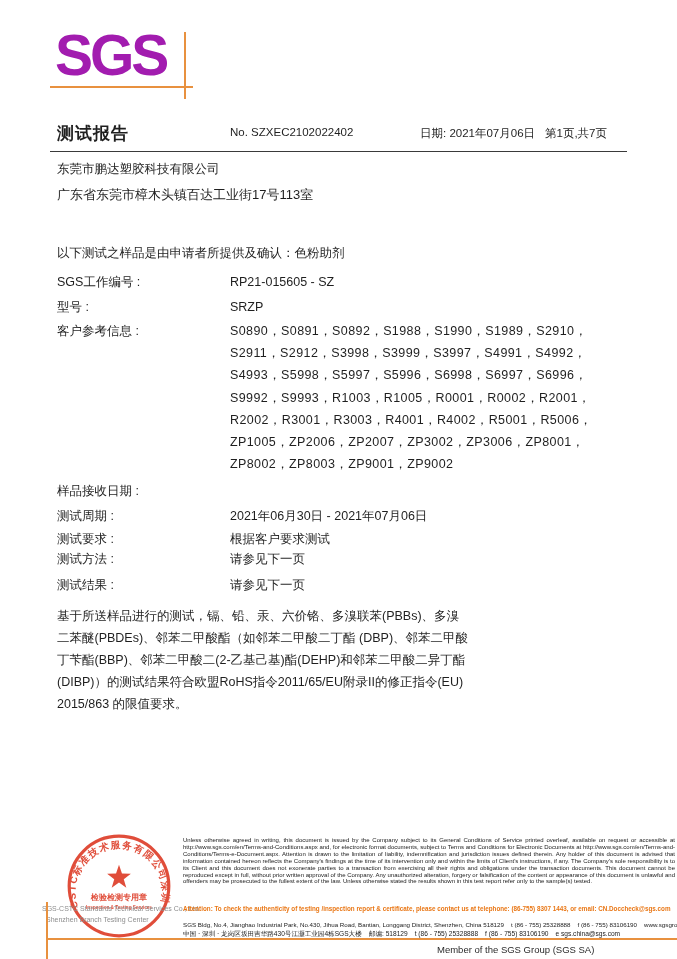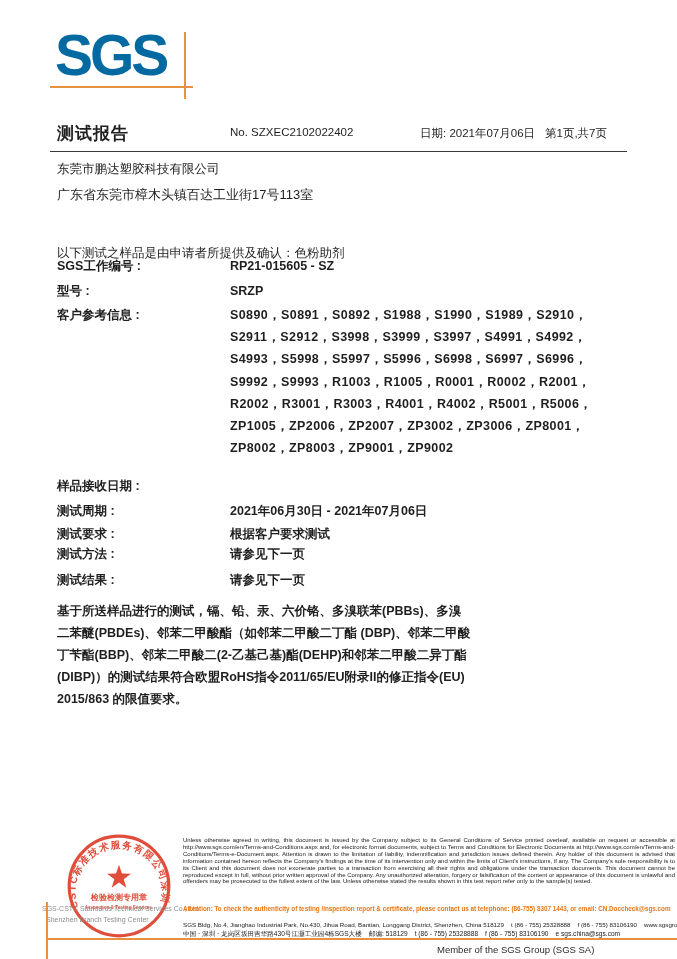--- a/index.html
+++ b/index.html
@@ -1,35 +1,35 @@
 <!DOCTYPE html>
 <html><head>
 <meta charset="utf-8">
 <style>
   html,body{margin:0;padding:0;background:#ffffff;}
   .page{
     position:relative;width:677px;height:959px;background:#fff;
     font-family:"Liberation Sans","DejaVu Sans",sans-serif;color:#1f1f1f;overflow:hidden;
   }
   
-  .logo{position:absolute;left:55px;top:22px;font-size:57px;font-weight:bold;color:#0369a1;letter-spacing:-3px;}
+  .logo{position:absolute;left:55px;top:22px;font-size:57px;font-weight:bold;color:#a21caf;letter-spacing:-3px;}
   .mark-v{position:absolute;left:184px;top:32px;width:2px;height:67px;background:#e8913f;}
   .mark-h{position:absolute;left:50px;top:86px;width:143px;height:2px;background:#e8913f;}
   .title-row{position:absolute;left:57px;top:122px;width:575px;height:24px;}
   .title{position:absolute;left:0;top:0;font-size:17px;font-weight:bold;letter-spacing:1px;}
   .no{position:absolute;left:173px;top:4px;font-size:11.5px;}
   .date{position:absolute;left:363px;top:4px;font-size:11.5px;}
   .pages{position:absolute;left:488px;top:4px;font-size:11.5px;}
   .rule{position:absolute;left:50px;top:151px;width:577px;height:1px;background:#3a3a3a;}
   
   .company{position:absolute;left:57px;top:161px;font-size:12.5px;}
   .co-addr{position:absolute;left:57px;top:186px;font-size:13px;}
   .statement{position:absolute;left:57px;top:245px;font-size:12.5px;}
   
-  .fields{position:absolute;left:57px;top:254px;width:585px;font-weight:bold;}
+  .fields{position:absolute;left:57px;top:270px;width:585px;}
   .row{display:flex;align-items:flex-start;}
   .lbl{width:173px;flex:none;font-size:12.5px;}
   .val{flex:1;font-size:12.5px;}
   .row-std{line-height:25px;}
   .refs{line-height:22.2px;}
   .refs .ref-line{line-height:22.2px;letter-spacing:0.4px;}
   .row-tight{line-height:20px;}
   .row-result{line-height:25px;margin-top:4px;}
   .row-concl{margin-top:7px;}
   .row-concl .val{line-height:22px;width:414px;flex:none;}
@@ -81,21 +81,21 @@
       <div class="val">
         <div class="ref-line">S0890，S0891，S0892，S1988，S1990，S1989，S2910，</div>
         <div class="ref-line">S2911，S2912，S3998，S3999，S3997，S4991，S4992，</div>
         <div class="ref-line">S4993，S5998，S5997，S5996，S6998，S6997，S6996，</div>
         <div class="ref-line">S9992，S9993，R1003，R1005，R0001，R0002，R2001，</div>
         <div class="ref-line">R2002，R3001，R3003，R4001，R4002，R5001，R5006，</div>
         <div class="ref-line">ZP1005，ZP2006，ZP2007，ZP3002，ZP3006，ZP8001，</div>
         <div class="ref-line">ZP8002，ZP8003，ZP9001，ZP9002</div>
       </div>
     </div>
-    <div class="row row-std" style="margin-top:15px;">
+    <div class="row row-std" style="margin-top:4px;">
       <div class="lbl">样品接收日期 :</div>
     </div>
     <div class="row row-std">
       <div class="lbl">测试周期 :</div>
       <div class="val">2021年06月30日 - 2021年07月06日</div>
     </div>
     <div class="row row-tight">
       <div class="lbl">测试要求 :</div>
       <div class="val">根据客户要求测试</div>
     </div>

